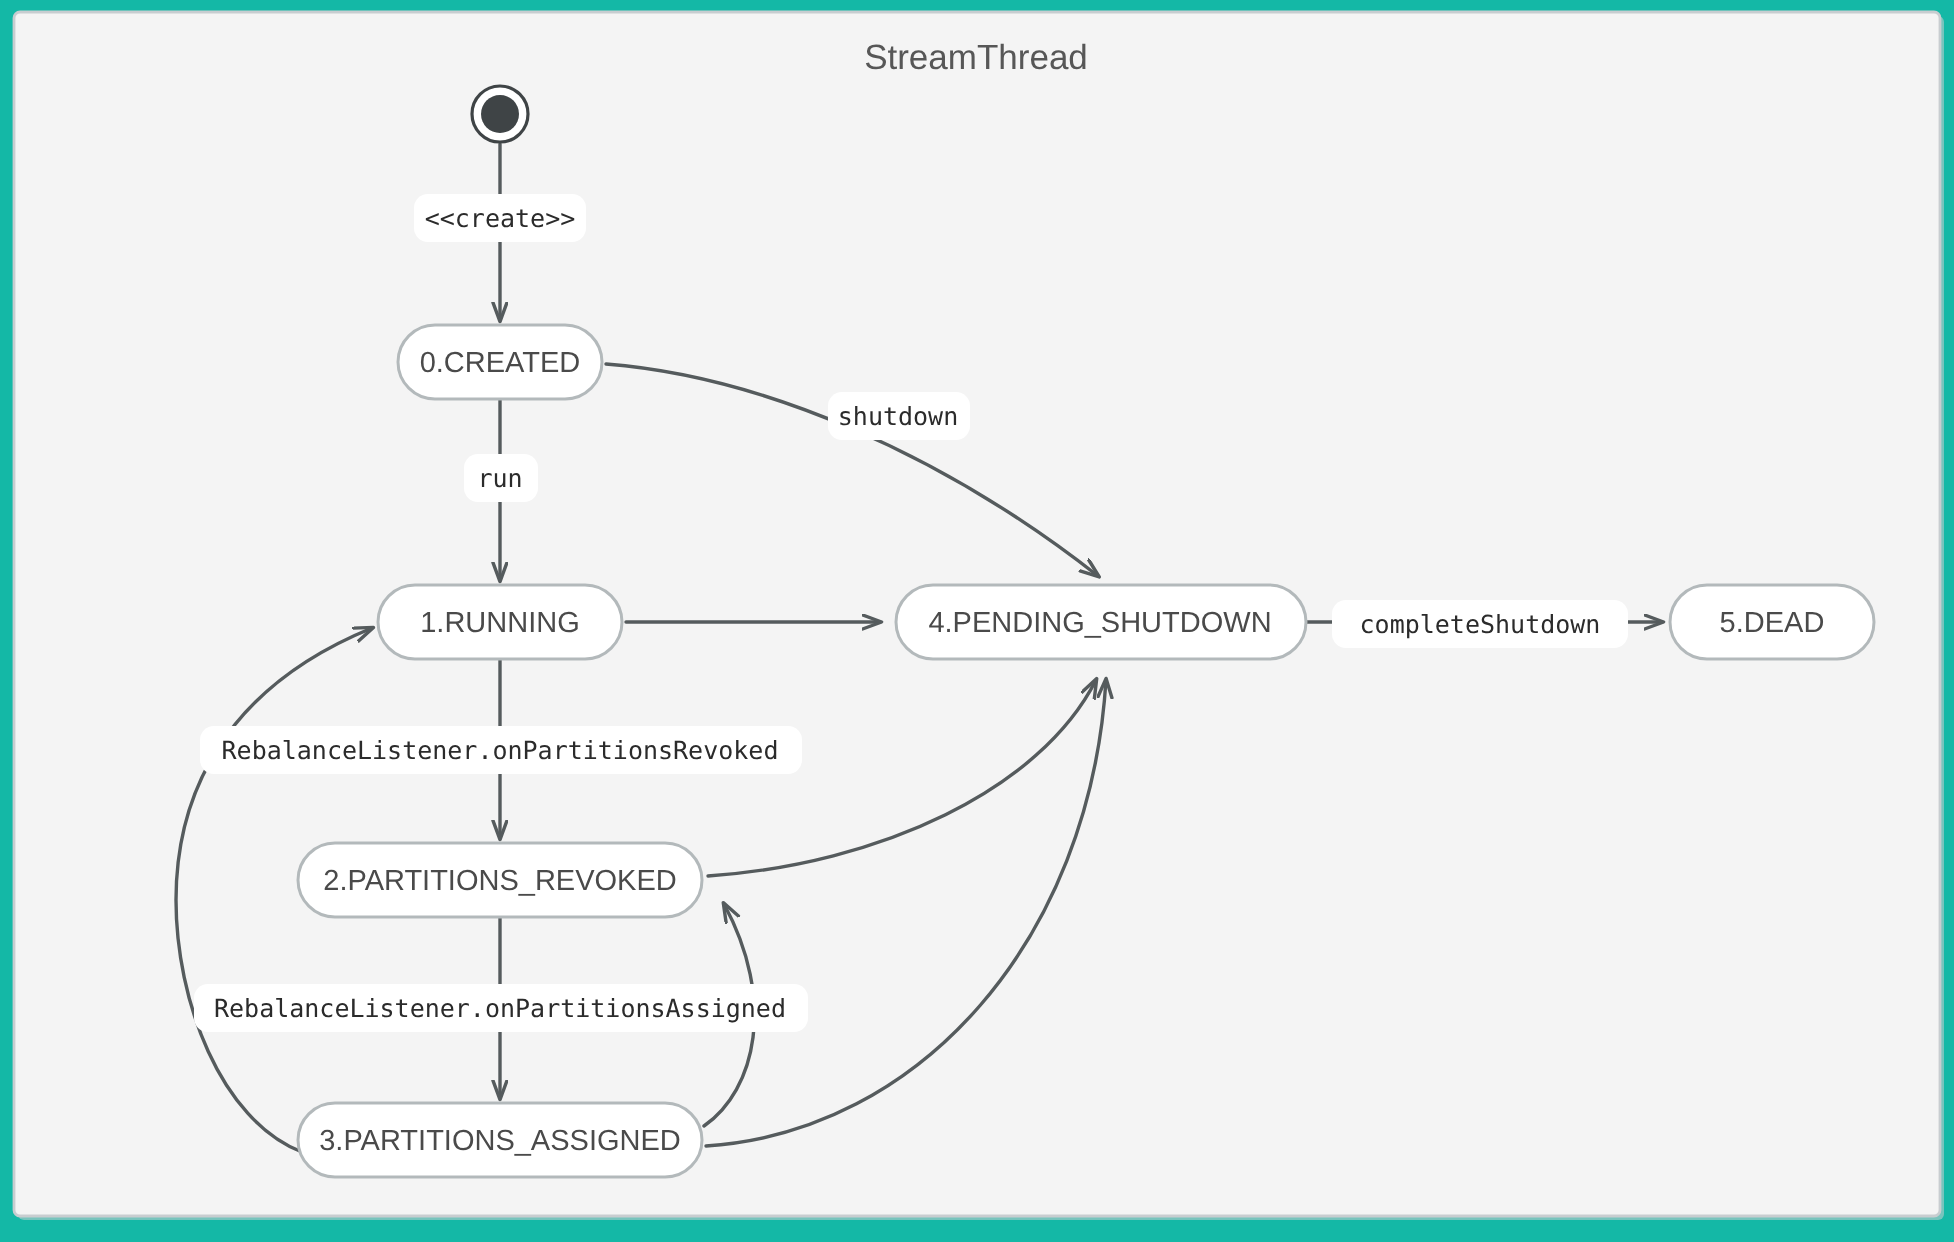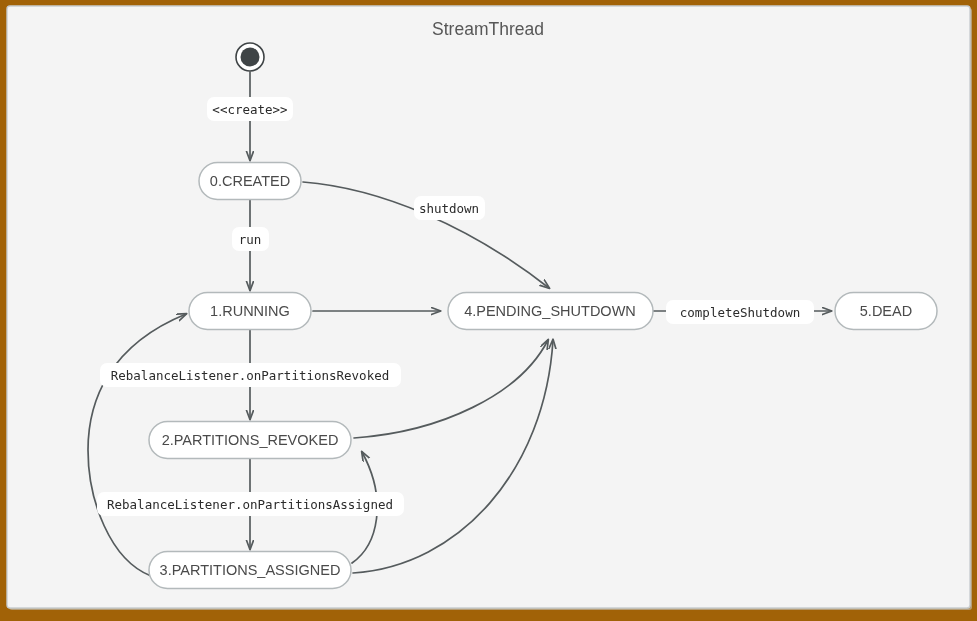--- a/index.html
+++ b/index.html
@@ -11,21 +11,21 @@
   body {
     width: 977px;
     height: 621px;
     font-family: "Liberation Sans", sans-serif;
     overflow: hidden;
   }
   #diagram-root {
     position: relative;
     width: 977px;
     height: 621px;
-    background: #a16207;
+    background: #14b8a6;
   }
   svg#state-diagram {
     display: block;
     width: 977px;
     height: 621px;
   }
   .frame-rect {
     fill: #f4f4f4;
     stroke: #c8cdd0;
     stroke-width: 1.4;

